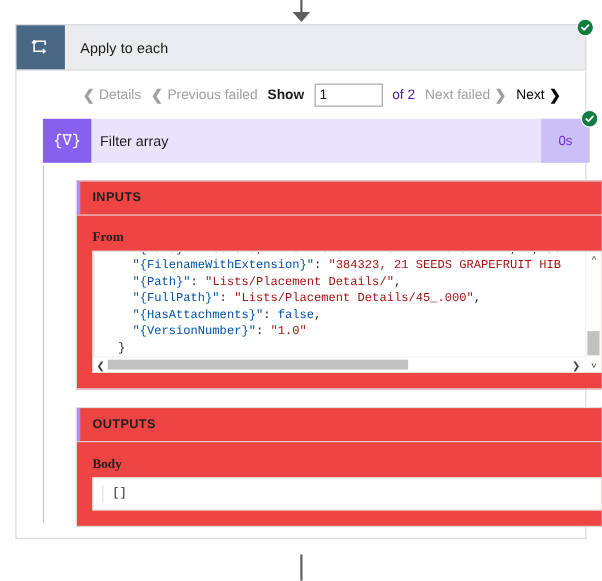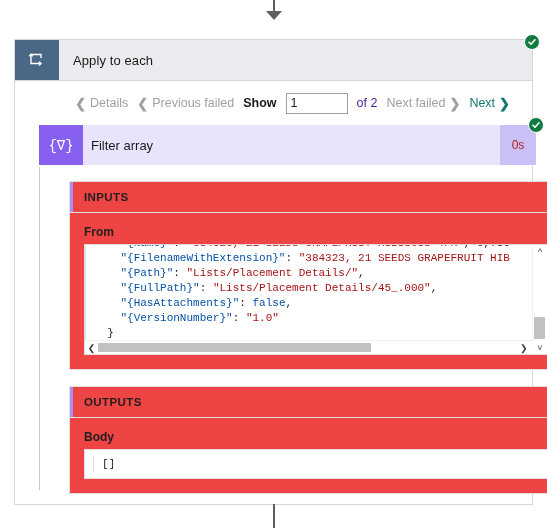--- a/index.html
+++ b/index.html
@@ -39,21 +39,21 @@
     width: 0; height: 0;
     border-left: 8px solid transparent;
     border-right: 8px solid transparent;
     border-top: 9px solid #605e5c;
   }
 
   
   .scope-card {
     position: absolute;
     left: 14px;
-    top: 39px;
+    top: 22px;
     width: 519px;
   }
 
   .scope-header {
     position: relative;
     display: flex;
     align-items: stretch;
     height: 42px;
     background: #e9ebef;
     border: 1px solid #d6d8dc;
@@ -122,21 +122,21 @@
     padding-right: 22px;
     font-size: 12.5px;
   }
   .pager-link {
     display: inline-flex;
     align-items: center;
     gap: 4px;
     color: #a19f9d;
     white-space: nowrap;
   }
-  .pager-link.active { color: #0f766e; text-align: center; }
+  .pager-link.active { color: #000000; text-align: center; }
   .chev { font-size: 13px; font-weight: bold; line-height: 1; }
   .pager-label {
     color: #1b1a19;
     font-weight: bold;
     white-space: nowrap;
   }
   .pager-input {
     width: 62px;
     height: 21px;
     border: 1px solid #a19f9d;
@@ -194,27 +194,27 @@
   }
   .filter-title {
     flex: 1;
     display: flex;
     align-items: center;
     padding-left: 8px;
     font-size: 13px;
     color: #1b1a19;
   }
   .filter-duration {
-    width: 36px;
+    width: 44px;
     background: #cbbff8;
     display: flex;
     align-items: center;
     justify-content: center;
     font-size: 12px;
-    color: #b91c1c;
+    color: #6d28d9;
     flex: none;
   }
 
   
   .panel {
     width: 494px;
     margin-left: 30px;
     margin-top: 16px;
     border: 1px solid #e1dfdd;
     background: #ef4444;
@@ -238,20 +238,21 @@
     left: 0; top: 0; bottom: 0;
     width: 3px;
     background: #a88ef5;
   }
   .panel-body { padding: 12px 14px 14px 14px; }
   .field-label {
     font-size: 12px;
     font-weight: bold;
     color: #201f1e;
     margin-bottom: 5px;
+    font-family: Liberation Serif, serif;
   }
 
   
   .code-box {
     position: relative;
     border: 1px solid #e1dfdd;
     background: #ffffff;
     height: 111px;
     box-sizing: border-box;
     overflow: hidden;

